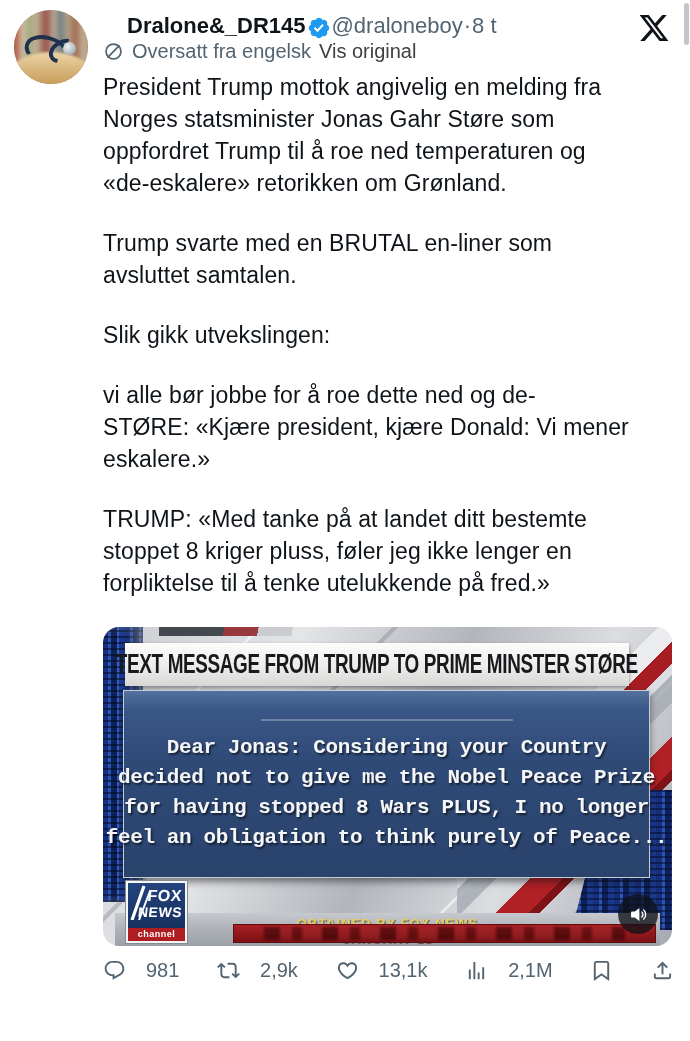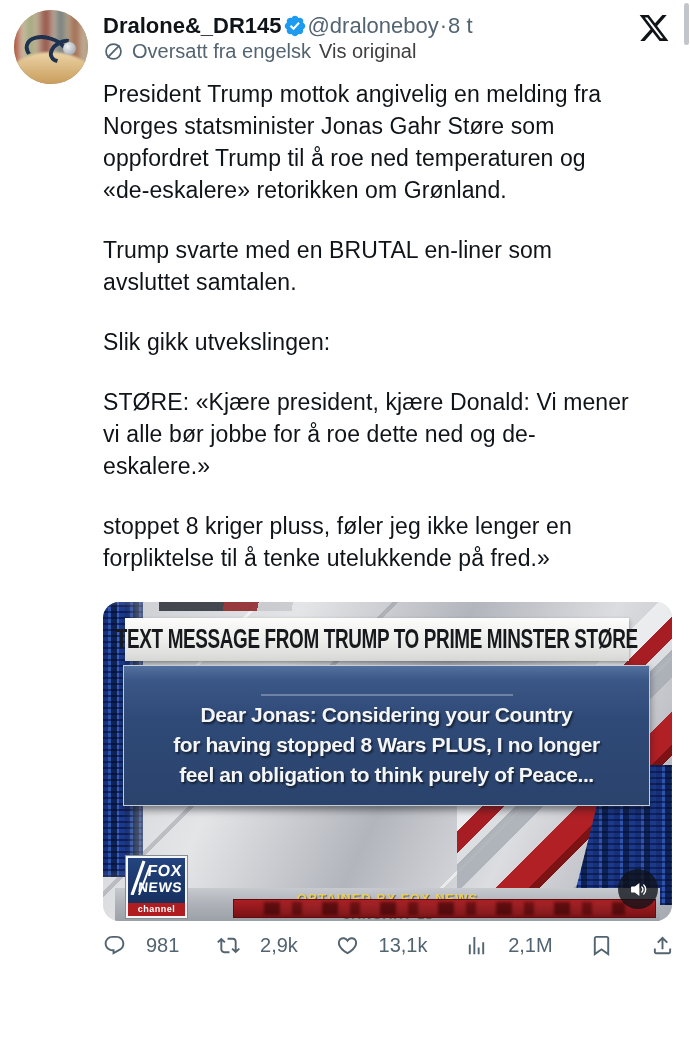--- a/index.html
+++ b/index.html
@@ -20,36 +20,36 @@
     filter:blur(1px); }
   .av-arc { position:absolute; border:4px solid #1e3250; border-radius:50%;
     border-bottom-color:transparent; border-right-color:transparent; }
   .av-arc.a1 { width:46px; height:30px; left:10px; top:26px; transform:rotate(18deg); }
   .av-arc.a2 { width:30px; height:22px; left:34px; top:30px; transform:rotate(-30deg); }
   .av-chest { position:absolute; width:13px; height:13px; right:12px; top:32px;
     border-radius:50%; background:radial-gradient(circle at 35% 35%,#eef1f4,#8d969e); }
 
   
   .content { position:absolute; left:103px; top:0; width:571px; }
-  .header-row { display:flex; align-items:flex-start; gap:1px; padding-top:12px;
-    font-size:22px; line-height:28px; white-space:nowrap; }
+  .header-row { display:flex; align-items:flex-end; gap:1px; padding-top:12px;
+    font-size:22px; line-height:28px; white-space:nowrap;margin-left:24px; }
   .name { font-weight:700; color:#0f1419; }
   .badge { width:24px; height:24px; flex:0 0 auto; margin-top:2px; }
   .handle,.dot,.time { color:#536471; font-weight:400; }
   .x-logo { position:absolute; right:20px; top:12px; width:32px; height:32px; }
   .scroll-thumb { position:absolute; right:1px; top:3px; width:5px; height:42px;
     background:#c2c6cb; border-radius:3px; }
 
   .translate-row { display:flex; align-items:center; gap:8px; 
     font-size:20px; color:#536471; }
   .translate-row svg { width:21px; height:21px; }
   .vis-link { color:#404040; cursor:pointer; }
 
   
-  .body { margin-top:15px; font-size:23px; line-height:32px; letter-spacing:.1px; }
+  .body { margin-top:8px; font-size:23px; line-height:32px; letter-spacing:.1px; }
   .body p { margin-bottom:28px; }
   .ln { display:block; white-space:nowrap; }
 
   
   .media { position:relative; width:569px; height:319px; border-radius:16px;
     overflow:hidden; margin-top:12px; cursor:pointer;
     background:linear-gradient(115deg,#caccd1 0%,#e4e5e7 28%,#b2b5bc 52%,#dcdde0 72%,#a5a9b1 100%); }
   .sheen { position:absolute; inset:0;
     background:repeating-linear-gradient(135deg, transparent 0 110px,
       rgba(255,255,255,.55) 110px 113px, transparent 113px 205px,
@@ -74,25 +74,25 @@
   .top-sliver { position:absolute; top:0; left:56px; width:190px; height:9px;
     background:linear-gradient(100deg,#2a2e36 0 34%,#8c1d20 34% 52%,#c6c8cc 52% 70%,transparent 70%);
     opacity:.85; }
 
   .fox-headline { position:absolute; left:22px; right:43px; top:16px; height:43px;
     background:linear-gradient(180deg,#fcfcfb 0%,#ececea 55%,#d7d7d5 100%);
     box-shadow:0 2px 4px rgba(20,22,28,.45); display:flex; align-items:center; justify-content:center; }
   .cond { display:inline-block; transform:scaleX(.70); transform-origin:center;
     white-space:nowrap; font-weight:700; font-size:27px; letter-spacing:-.5px; color:#17191c; }
 
-  .fox-msg { position:absolute; left:20px; right:22px; top:63px; height:141px;
+  .fox-msg { position:absolute; left:20px; right:22px; top:63px; height:188px;
     background:linear-gradient(180deg,#53719f 0%,#3b5787 10%,#2f4a77 38%,#2a436d 100%);
     border:1px solid #c7ccd3; box-shadow:0 4px 7px rgba(15,18,25,.5);
     display:flex; flex-direction:column; align-items:center; justify-content:center;
-    padding-top:18px; }
+    padding-top:18px;font-family:Liberation Mono, monospace; }
   .fox-msg::before { content:""; position:absolute; top:28px; left:26%; right:26%;
     height:2px; background:rgba(255,255,255,.28); }
   .msg-line { white-space:nowrap; font-weight:700; font-size:21px; line-height:30px;
     letter-spacing:-.4px; color:#f4f5f7; text-shadow:1.5px 2px 2px rgba(0,0,0,.55); }
 
   .fox-source { position:absolute; left:12px; right:12px; top:250px; height:36px;
     background:linear-gradient(180deg,#c6c9ce 0%,#aeb2b8 45%,#989da4 100%);
     display:flex; flex-direction:column; align-items:center; justify-content:center;margin-top:36px; }
   .src1,.src2 { font-weight:700; font-size:13px; line-height:15px; letter-spacing:1px;
     color:#e7cf5f; text-shadow:1px 1px 1px rgba(40,30,0,.6); }
@@ -173,43 +173,45 @@
         <span class="ln">«de-eskalere» retorikken om Grønland.</span>
       </p>
       <p>
         <span class="ln">Trump svarte med en BRUTAL en-liner som</span>
         <span class="ln">avsluttet samtalen.</span>
       </p>
       <p>
         <span class="ln">Slik gikk utvekslingen:</span>
       </p>
       <p>
+        <span class="ln">vi alle bør jobbe for å roe dette ned og de-</span>
         <span class="ln">STØRE: «Kjære president, kjære Donald: Vi mener</span>
-        <span class="ln">vi alle bør jobbe for å roe dette ned og de-</span>
         <span class="ln">eskalere.»</span>
       </p>
       <p>
+        <span class="ln">TRUMP: «Med tanke på at landet ditt bestemte</span>
         <span class="ln">stoppet 8 kriger pluss, føler jeg ikke lenger en</span>
         <span class="ln">forpliktelse til å tenke utelukkende på fred.»</span>
       </p>
     </div>
 
     <div class="media">
       <div class="sheen"></div>
       <div class="top-sliver"></div>
       <div class="city-left"></div>
       <div class="stripes-right"></div>
       <div class="city-corner"></div>
 
       <div class="fox-headline">
         <span class="cond">TEXT MESSAGE FROM TRUMP TO PRIME MINSTER STØRE</span>
       </div>
 
       <div class="fox-msg">
         <div class="msg-line">Dear Jonas: Considering your Country</div>
+        <div class="msg-line">decided not to give me the Nobel Peace Prize</div>
         <div class="msg-line">for having stopped 8 Wars PLUS, I no longer</div>
         <div class="msg-line">feel an obligation to think purely of Peace...</div>
       </div>
 
       <div class="fox-source">
         <div class="src1">OBTAINED BY FOX NEWS</div>
         <div class="src2">JANUARY 18</div>
       </div>
 
       <div class="fox-ticker"></div>

